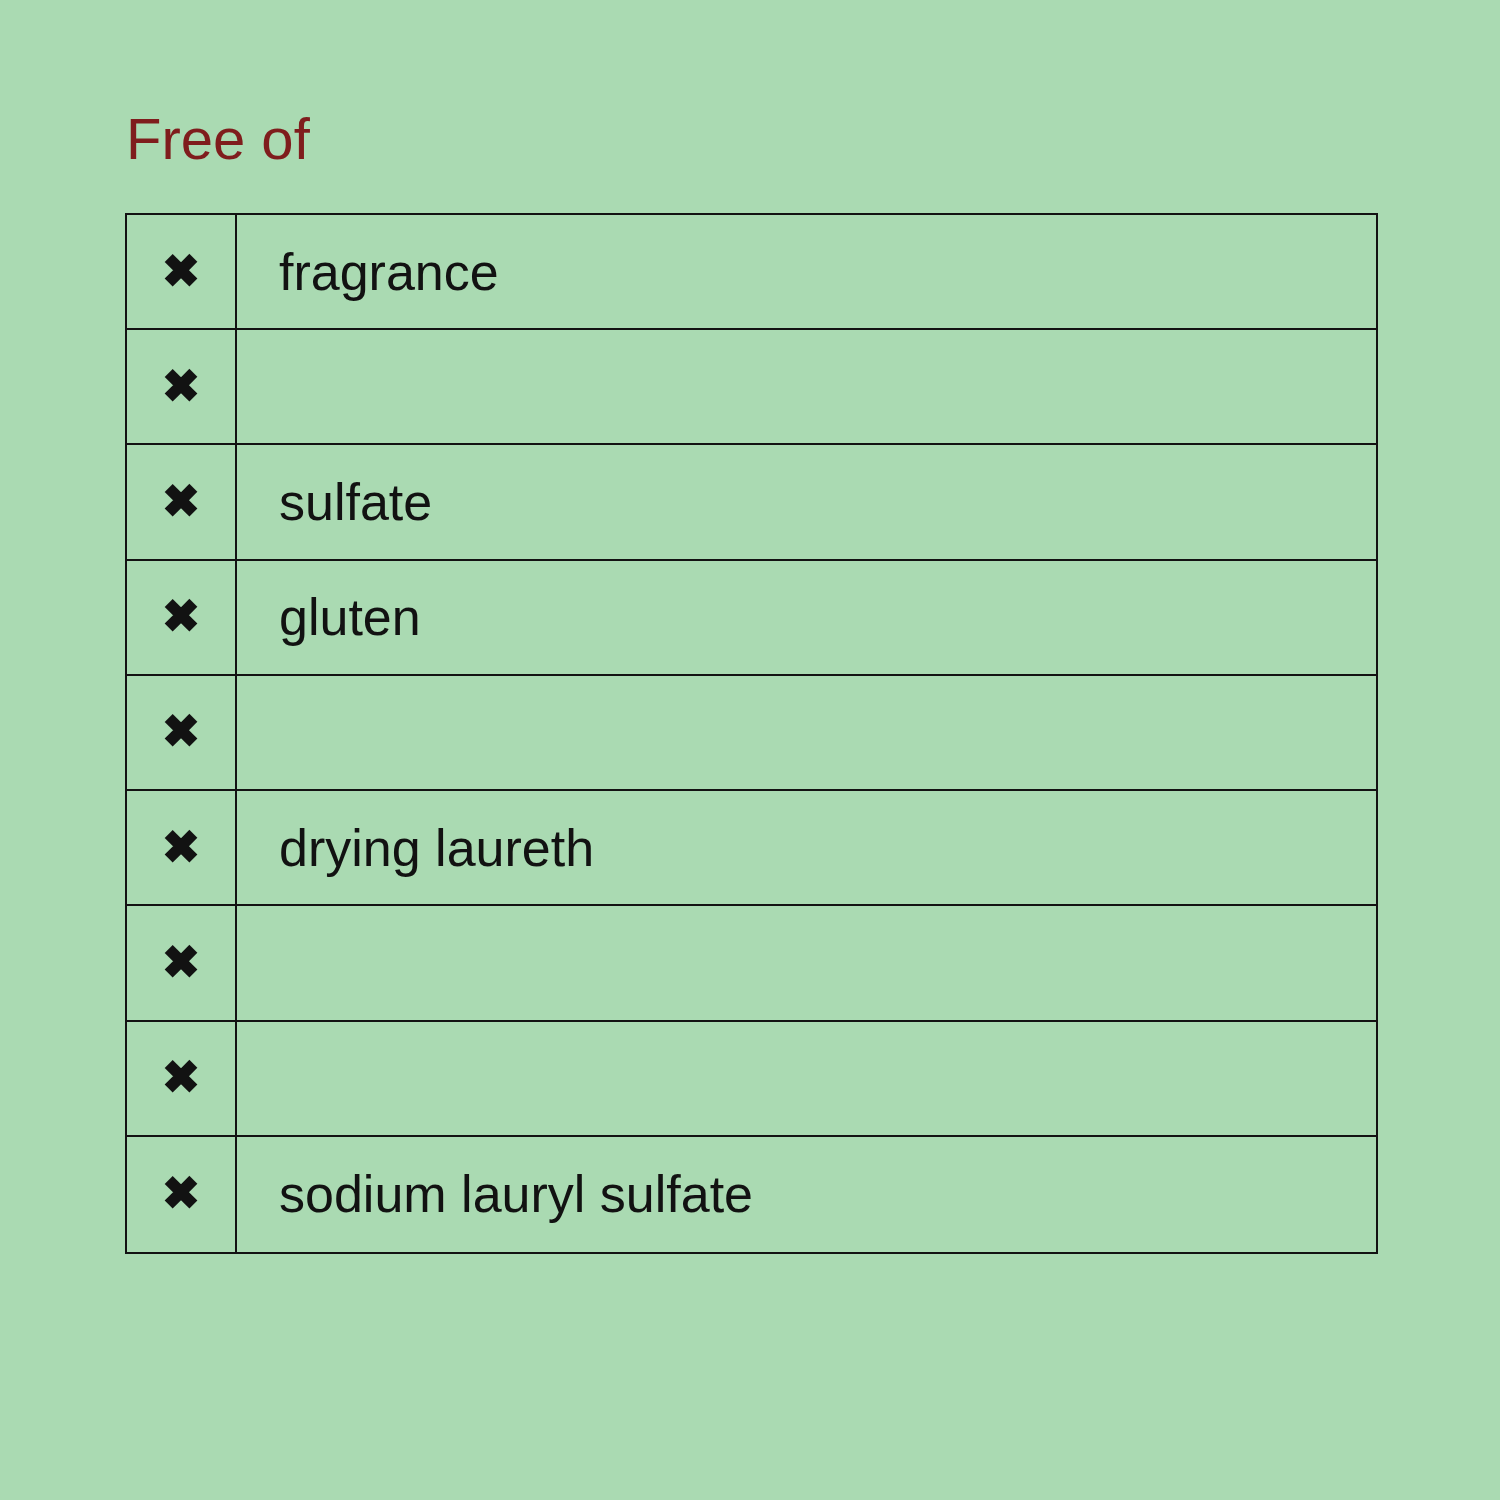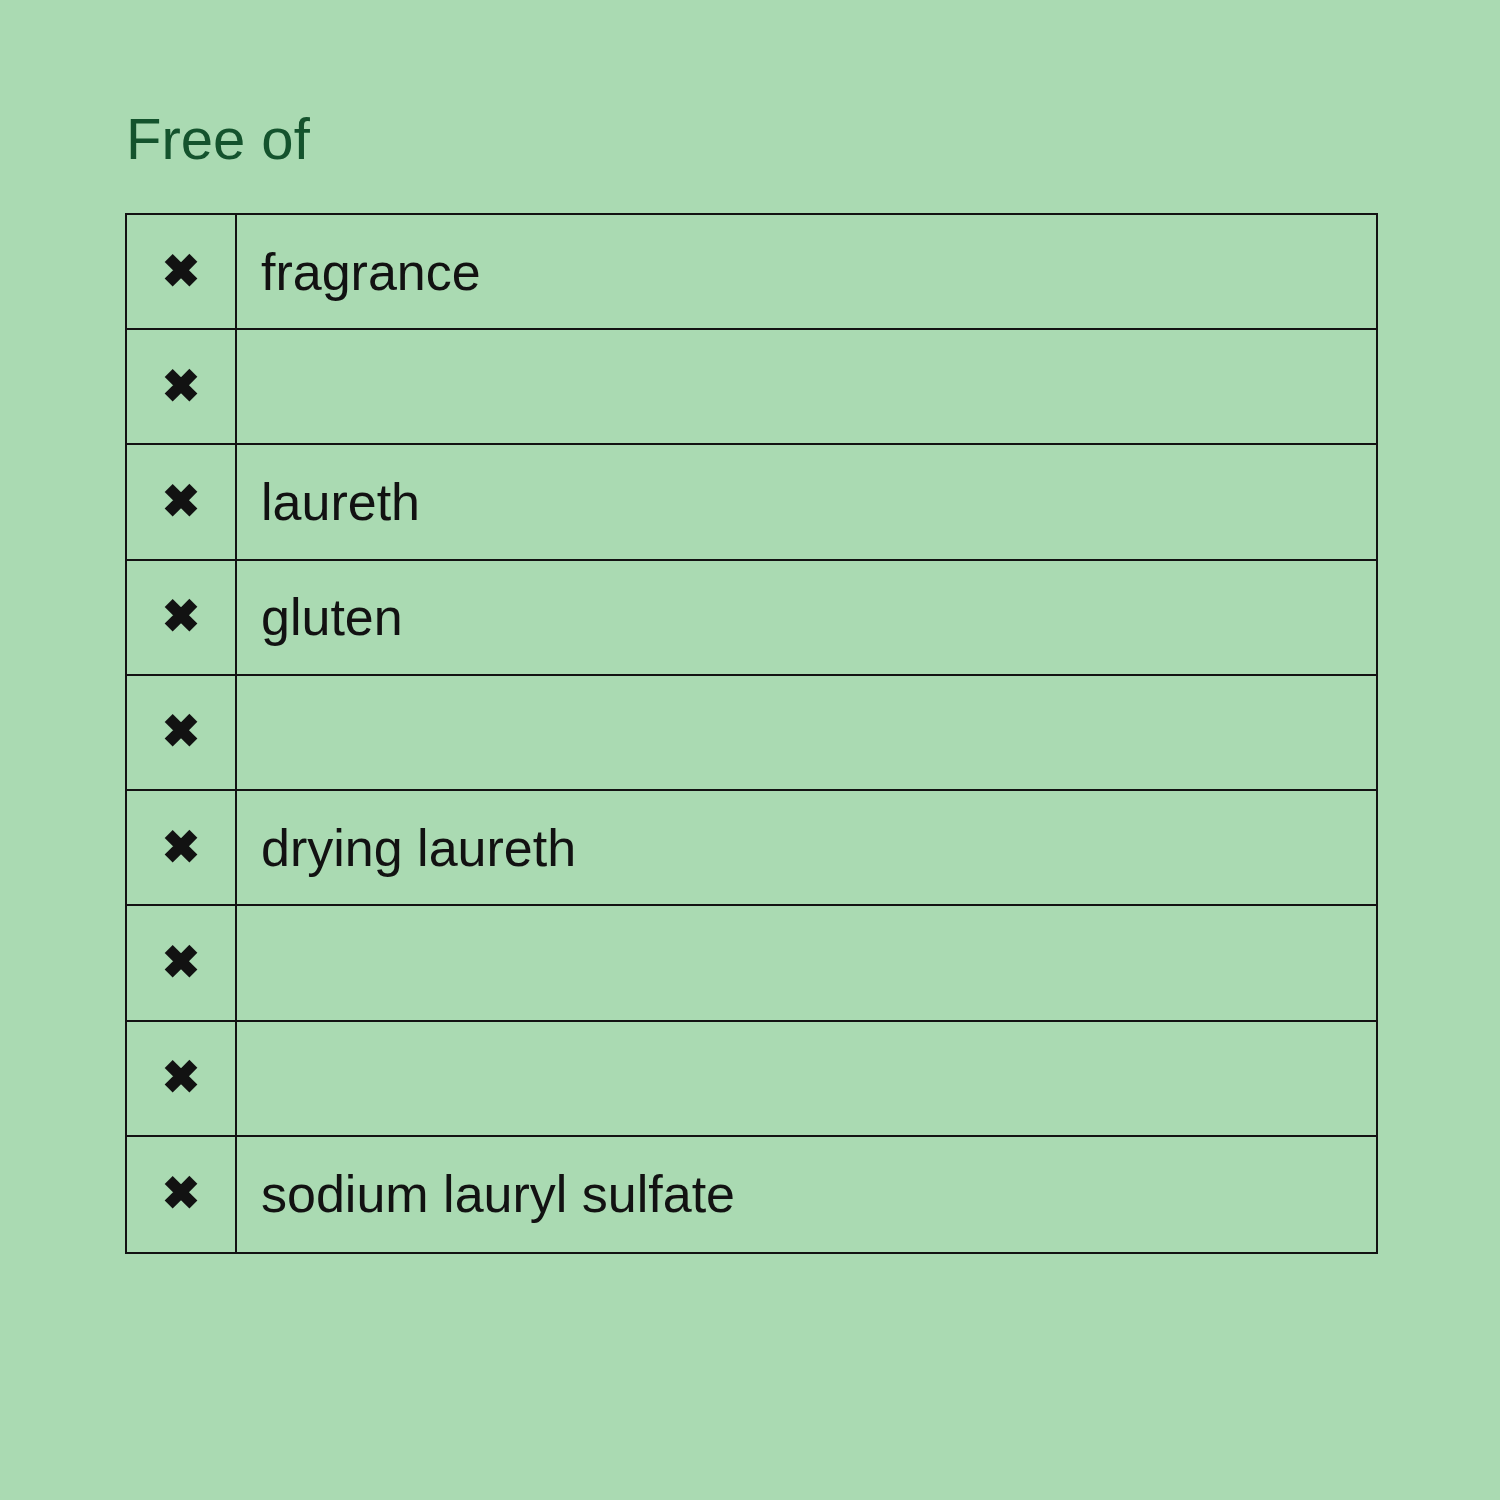--- a/index.html
+++ b/index.html
@@ -15,21 +15,21 @@
     color: #121212;
     overflow: hidden;
   }
   .page-title {
     position: absolute;
     left: 126px;
     top: 110px;
     font-size: 58px;
     line-height: 1;
     letter-spacing: 0px;
-    color: #14532d;
+    color: #7f1d1d;
   }
   .free-of-table {
     position: absolute;
     left: 125px;
     top: 213px;
     width: 1253px;
     height: 1041px;
     box-sizing: border-box;
     border: 2px solid #121212;
     display: grid;
@@ -52,21 +52,21 @@
   .x-icon {
     font-size: 46px;
     font-weight: bold;
     line-height: 1;
     color: #121212;
     transform: translateY(-1px);
   }
   .cell-label {
     display: flex;
     align-items: center;
-    padding-left: 24px;
+    padding-left: 42px;
     font-size: 52px;
     color: #121212;
   }
 </style>
 </head>
 <body>
 
 <div class="page-title">Free of</div>
 
 <div class="free-of-table">
@@ -80,21 +80,21 @@
   <div class="table-row">
     <div class="cell-x">
       <span class="x-icon">✖</span>
     </div>
   </div>
 
   <div class="table-row">
     <div class="cell-x">
       <span class="x-icon">✖</span>
     </div>
-    <div class="cell-label">laureth</div>
+    <div class="cell-label">sulfate</div>
   </div>
 
   <div class="table-row">
     <div class="cell-x">
       <span class="x-icon">✖</span>
     </div>
     <div class="cell-label">gluten</div>
   </div>
 
   <div class="table-row">

